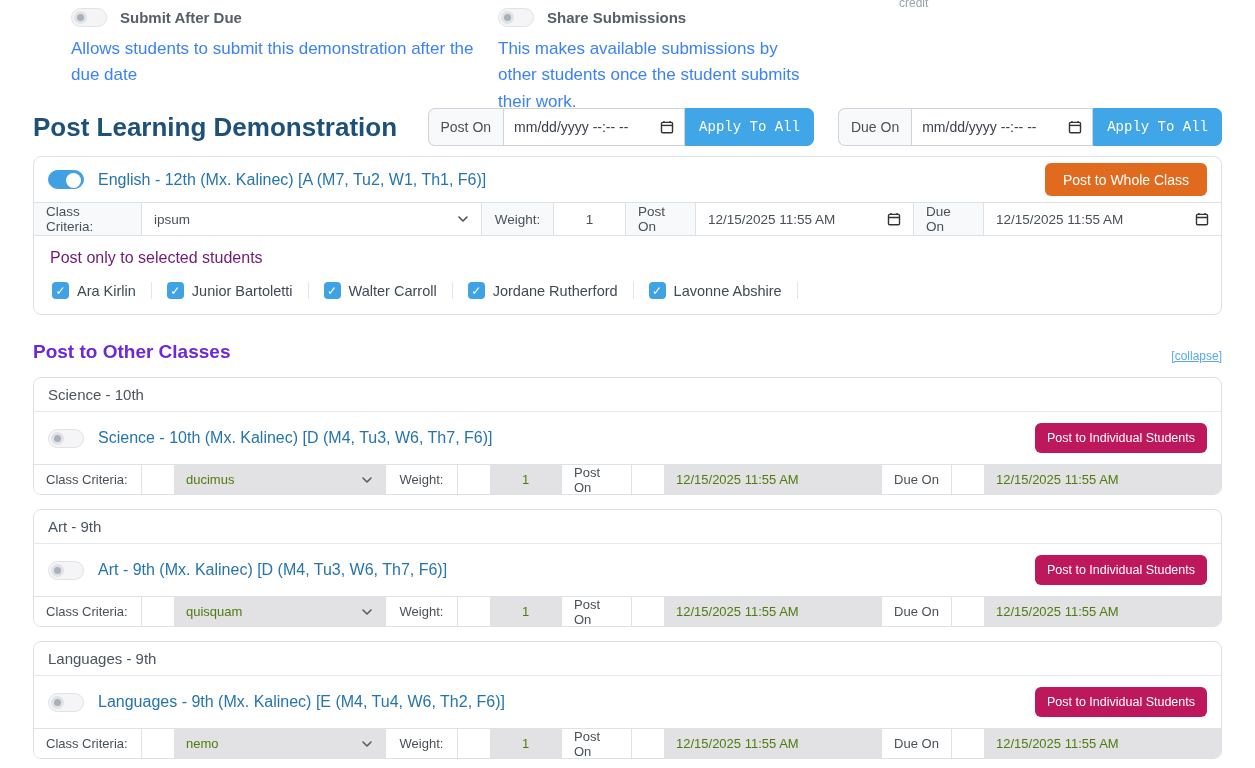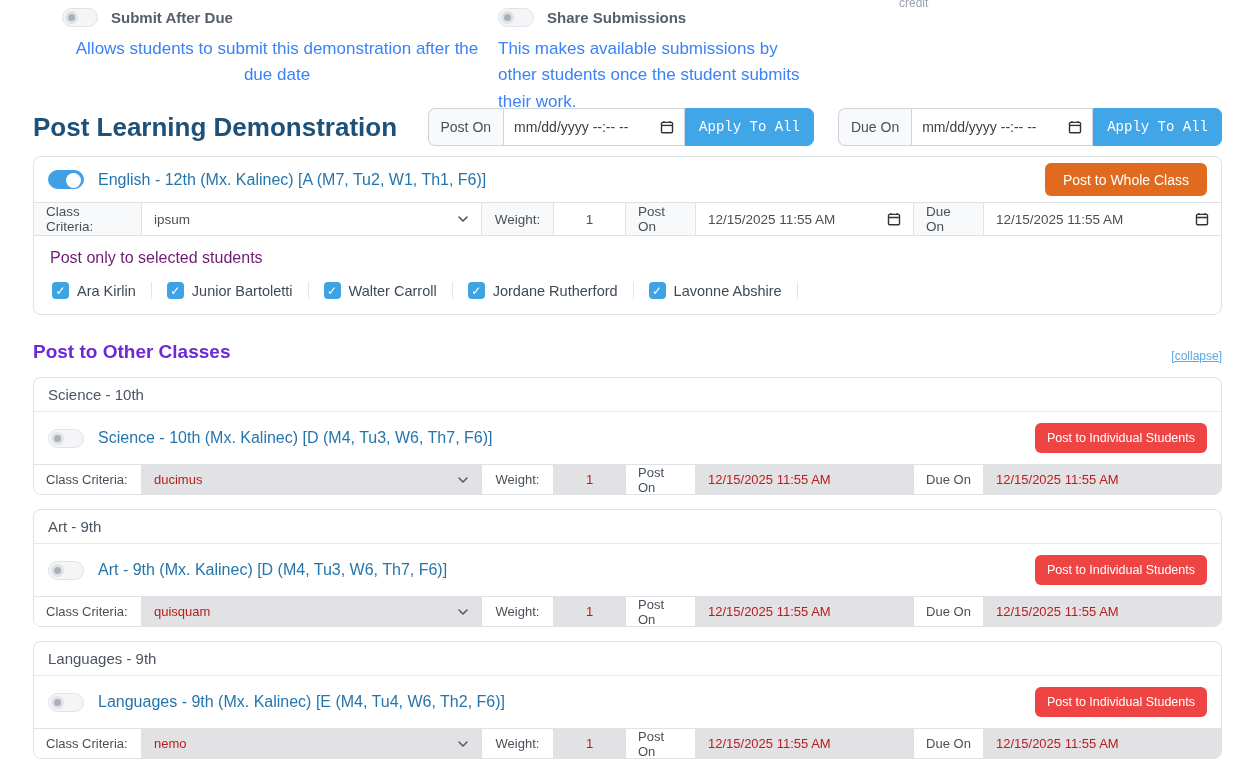--- a/index.html
+++ b/index.html
@@ -2,21 +2,21 @@
 <html><head>
 <meta charset="utf-8">
 <style>
   * { box-sizing: border-box; margin: 0; padding: 0; }
   html,body { width:1255px; height:768px; overflow:hidden; background:#fff;
     font-family:"Liberation Sans", sans-serif; color:#495057; }
 
   
   .top { position:relative; height:104px;margin-left:43px; }
   .tblock { position:absolute; top:8px; }
-  .tblock.submit { left:19px;text-align:center; }
+  .tblock.submit { left:28px; }
   .tblock.share { left:455px; }
   .trow { display:flex; align-items:center; gap:13px; }
   .tlabel { font-size:15px; color:#555e69; font-weight:600; }
   .tdesc { margin-top:9px; font-size:17px; color:#3b82f6; line-height:1.55; }
   .tblock.submit .tdesc { max-width:430px; }
   .tblock.share .tdesc { max-width:320px; }
   .credit-frag { position:absolute; left:856px; top:-4px; font-size:12px; color:#9aa3ae; }
 
   
   .toggle { width:36px; height:19px; border-radius:10px; position:relative; cursor:pointer; flex:none; }
@@ -41,39 +41,39 @@
   .dt-raw { border:none; outline:none; width:138px; font-family:inherit; font-size:14px; color:#3c424a; }
   .gbtn { display:flex; align-items:center; padding:0 13px; background:#41a6e8; color:#fff;
     font-size:14px; border:1px solid #41a6e8; border-radius:0 7px 7px 0; cursor:pointer; font-family:Liberation Mono, monospace; }
 
   
   .card { margin:10px 33px 0; border:1px solid #dde2e6; border-radius:8px; overflow:hidden; }
   .class-row { display:flex; align-items:center; gap:14px; padding:0 14px; height:45px; }
   .class-name { font-size:16px; color:#2575ad; }
   .btn-orange { margin-left:auto; background:#e06b1f; color:#fff; font-size:14px; border:none;
     border-radius:6px; height:33px; padding:0 18px; cursor:pointer; font-family:inherit; }
-  .btn-lightblue { margin-left:auto; background:#ef4444; color:#fff; font-size:12.5px; border:none;
+  .btn-lightblue { margin-left:auto; background:#be185d; color:#fff; font-size:12.5px; border:none;
     border-radius:6px; height:30px; padding:0 12px; cursor:pointer; font-family:inherit; }
 
   .criteria { display:flex; align-items:stretch; height:34px; border-top:1px solid #dde2e6;
     border-bottom:1px solid #dde2e6; font-size:13.5px; }
   .cell { display:flex; align-items:center; padding:0 12px; border-right:1px solid #dde2e6; background:#fff; }
   .cell:last-child { border-right:none; }
   .cell.lab { background:#f8f9fa; color:#495057; flex:none; }
   .w-crit-lab { width:108px; }
   .w-select { flex:1; justify-content:space-between; cursor:pointer; }
   .w-weight-lab { width:72px; justify-content:center; }
   .w-weight-val { width:72px; justify-content:center; }
   .w-pd-lab { width:70px; justify-content:center; }
   .w-date { width:218px; justify-content:space-between; }
   .w-date2 { width:237px; justify-content:space-between; }
 
   .crit-disabled { border-bottom:none; height:30px; font-size:13px; }
   .crit-disabled .cell.lab { background:#fff; }
-  .crit-disabled .cell.val { background:#e2e2e4; color:#b91c1c; }
+  .crit-disabled .cell.val { background:#e2e2e4; color:#4d7c0f;margin-left:32px; }
 
   .students-title { padding:13px 16px 2px; font-size:16px; color:#701a75; }
   .students-row { display:flex; align-items:center; padding:13px 16px 15px; }
   .student { display:flex; align-items:center; gap:8px; padding:0 15px; border-right:1px solid #e2e6ea;
     font-size:14.5px; color:#3f4a56; }
   .student:first-child { padding-left:2px; }
   .checkbox { width:17px; height:17px; border-radius:4px; background:#3ea2e5; color:#fff;
     display:flex; align-items:center; justify-content:center; font-size:12px; cursor:pointer; flex:none; }
 
   .section-row { display:flex; align-items:flex-end; margin:26px 33px 0; }

